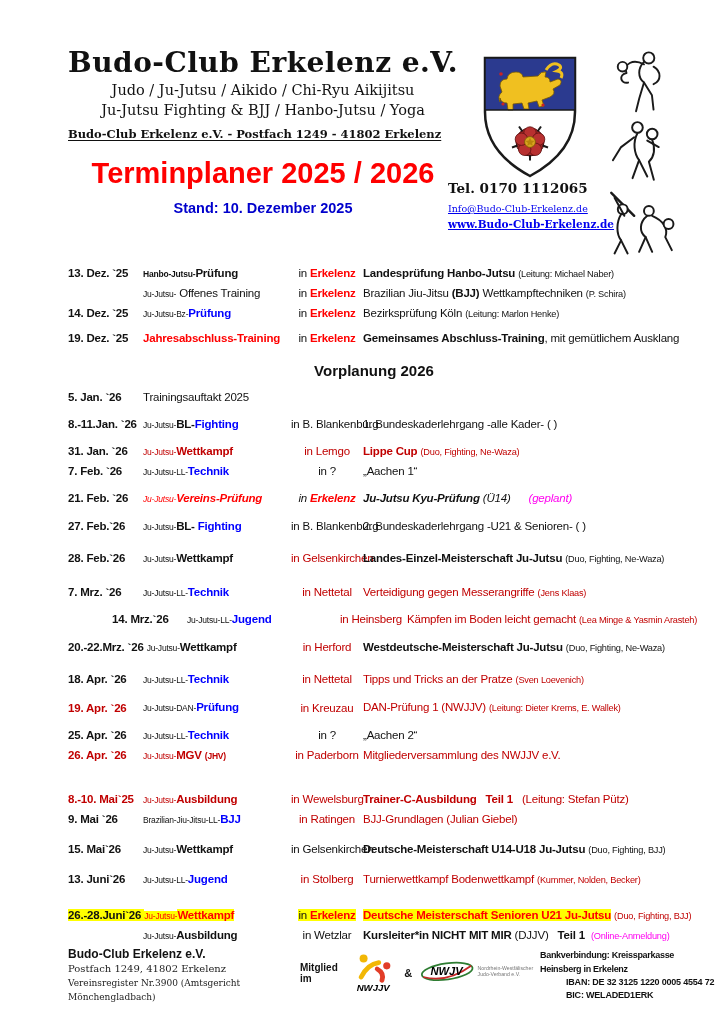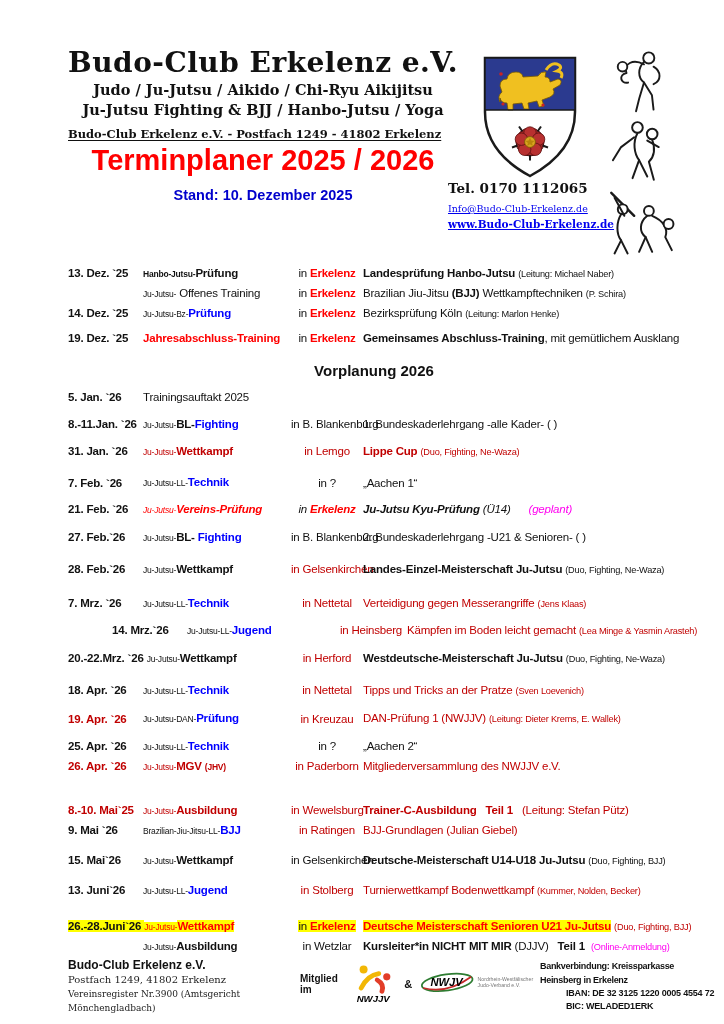--- a/index.html
+++ b/index.html
@@ -7,24 +7,24 @@
   .page{
     position:relative; width:724px; height:1024px; background:#ffffff;
     margin:0 auto; overflow:hidden; padding:46px 8px 26px 68px;
     display:flex; flex-direction:column;
     font-family:"Liberation Sans", sans-serif; color:#111;
   }
   
   header{ position:relative; height:212px; flex:none; }
   .hero-left{ position:absolute; left:0; top:0; width:390px; text-align:center; }
   .club-title{ font-family:"DejaVu Serif", serif; font-weight:700; font-size:28px; line-height:34px; letter-spacing:.5px; }
-  .disc{ font-family:"DejaVu Serif", serif; font-weight:700; font-size:14.5px; line-height:20px; }
+  .disc{ font-family:"DejaVu Serif", serif; font-weight:400; font-size:14.5px; line-height:20px; }
   .addr{ font-family:"DejaVu Serif", serif; font-weight:700; font-size:11.5px; line-height:16px;
          text-align:left; margin-top:6px; text-decoration:underline; text-underline-offset:2px; }
-  .doc-title{ font-size:29px; line-height:36px; font-weight:700; color:#ff0000; }
+  .doc-title{ margin-top:13px; font-size:29px; line-height:36px; font-weight:700; color:#ff0000; }
   .stand{ margin-top:9px; font-size:14.5px; font-weight:700; color:#0000cc; }
   .shield{ position:absolute; left:412px; top:6px; width:100px; height:128px; }
   .contact{ position:absolute; left:380px; top:132px; width:172px; }
   .tel{ font-family:"DejaVu Serif", serif; font-weight:700; font-size:13.5px; line-height:20px; }
   .lnk{ display:block; font-family:"DejaVu Serif", serif; color:#0000ee; text-decoration:underline; }
   .email{ font-size:9.5px; margin-top:5px; }
   .www{ font-size:10.5px; font-weight:700; margin-top:4px; }
   .figures{ position:absolute; left:522px; top:0; width:108px; }
   .figures svg{ display:block; }
   .fig{ stroke:#1a1a1a; stroke-width:2.4; fill:none; stroke-linecap:round; stroke-linejoin:round; }
@@ -193,21 +193,21 @@
         <div class="cell event"><span class="sm">Ju-Jutsu-</span><span class="b">BL-</span><span class="b blue">Fighting</span></div>
         <div class="cell loc"><span>in B. Blankenburg</span></div>
         <div class="cell desc"><span>1. Bundeskaderlehrgang -alle Kader- ( )</span></div>
       </div>
       <div class="row" style="margin-top: 7px;">
         <div class="cell date"><span class="b">31. Jan. `26</span></div>
         <div class="cell event"><span class="sm dred">Ju-Jutsu-</span><span class="b dred">Wettkampf</span></div>
         <div class="cell loc"><span class="dred">in Lemgo</span></div>
         <div class="cell desc"><span class="b dred">Lippe Cup </span><span class="p dred">(Duo, Fighting, Ne-Waza)</span></div>
       </div>
-      <div class="row" style="margin-top: 11px; align-items: center;">
+      <div class="row" style="">
         <div class="cell date"><span class="b">7. Feb. `26</span></div>
         <div class="cell event"><span class="sm">Ju-Jutsu-LL-</span><span class="b blue">Technik</span></div>
         <div class="cell loc"><span>in ?</span></div>
         <div class="cell desc"><span>„Aachen 1“</span></div>
       </div>
       <div class="row" style="margin-top: 7px;">
         <div class="cell date"><span class="b">21. Feb. `26</span></div>
         <div class="cell event"><span class="sm i red">Ju-Jutsu-</span><span class="b i red">Vereins-Prüfung</span></div>
         <div class="cell loc"><span class="i">in </span><span class="b i red">Erkelenz</span></div>
         <div class="cell desc"><span class="b i">Ju-Jutsu Kyu-Prüfung </span><span class="i">(Ü14)</span><span>      </span><span class="i mag">(geplant)</span></div>

